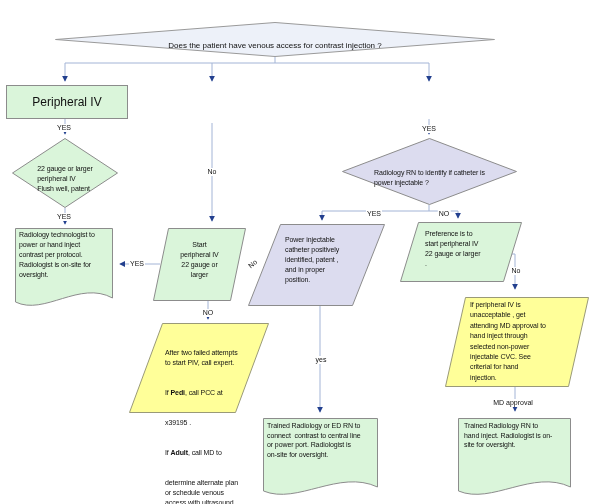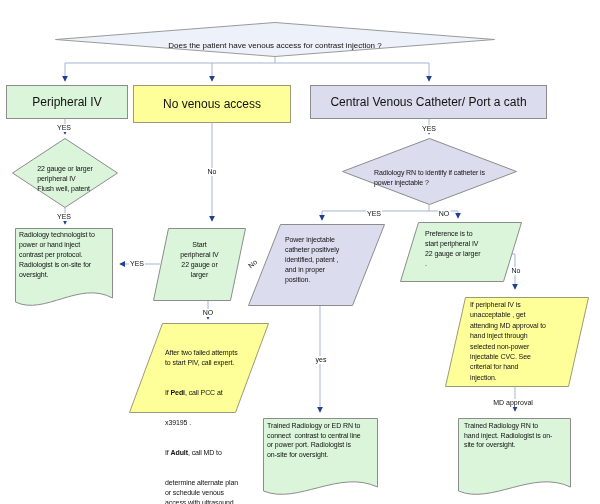--- a/index.html
+++ b/index.html
@@ -62,26 +62,20 @@
 
   <div class="shape" style="left:55px;top:22px;width:440px;height:35px">
     <svg width="440" height="35" viewBox="0 0 440 35" preserveAspectRatio="none">
       <polygon class="f-quest" points="220,0.5 439.5,17.5 220,34.5 0.5,17.5"></polygon>
     </svg>
     <div class="txt center-flex q-text">Does the patient have venous access for contrast injection ?</div>
   </div>
 
   <div class="shape rect bg-green" style="left:6px;top:85px;width:122px;height:34px">
     <span>Peripheral IV</span>
-  </div>
-  <div class="shape rect bg-yellow" style="left:133px;top:85px;width:158px;height:38px">
-    <span>No venous access</span>
-  </div>
-  <div class="shape rect bg-lav" style="left:310px;top:85px;width:237px;height:34px">
-    <span>Central Venous Catheter/ Port a cath</span>
   </div>
 
   <div class="shape" style="left:12px;top:138px;width:106px;height:70px">
     <svg width="106" height="70" viewBox="0 0 106 70" preserveAspectRatio="none">
       <polygon class="f-green" points="53,0.5 105.5,35 53,69.5 0.5,35"></polygon>
     </svg>
     <div class="txt center-flex">22 gauge or larger
 peripheral IV
 Flush well, patent</div>
   </div>

